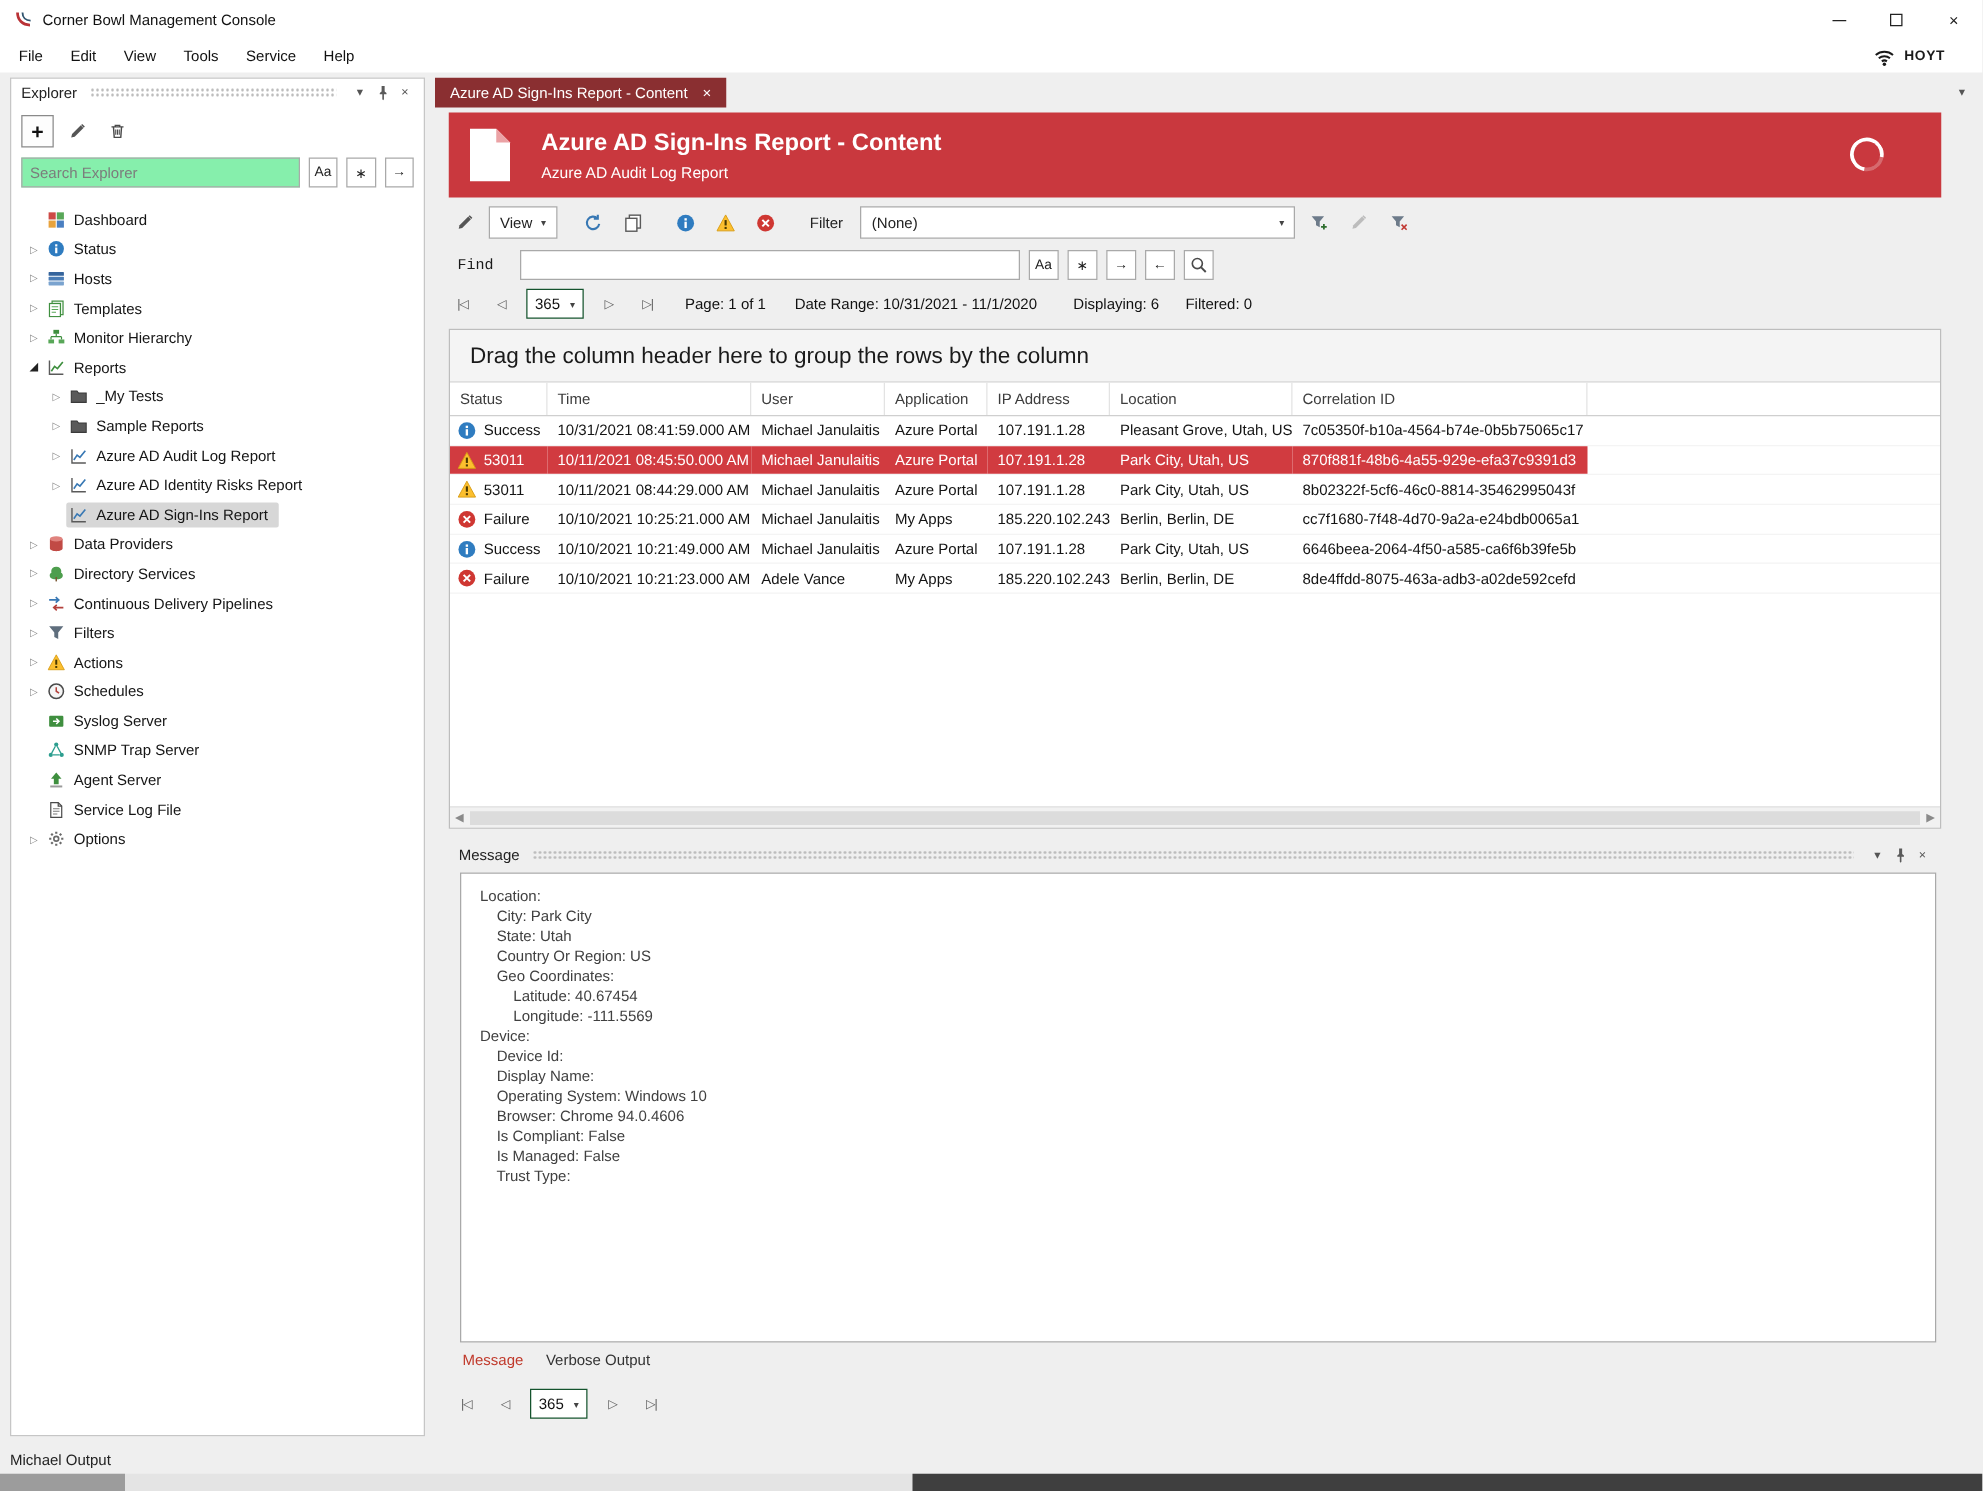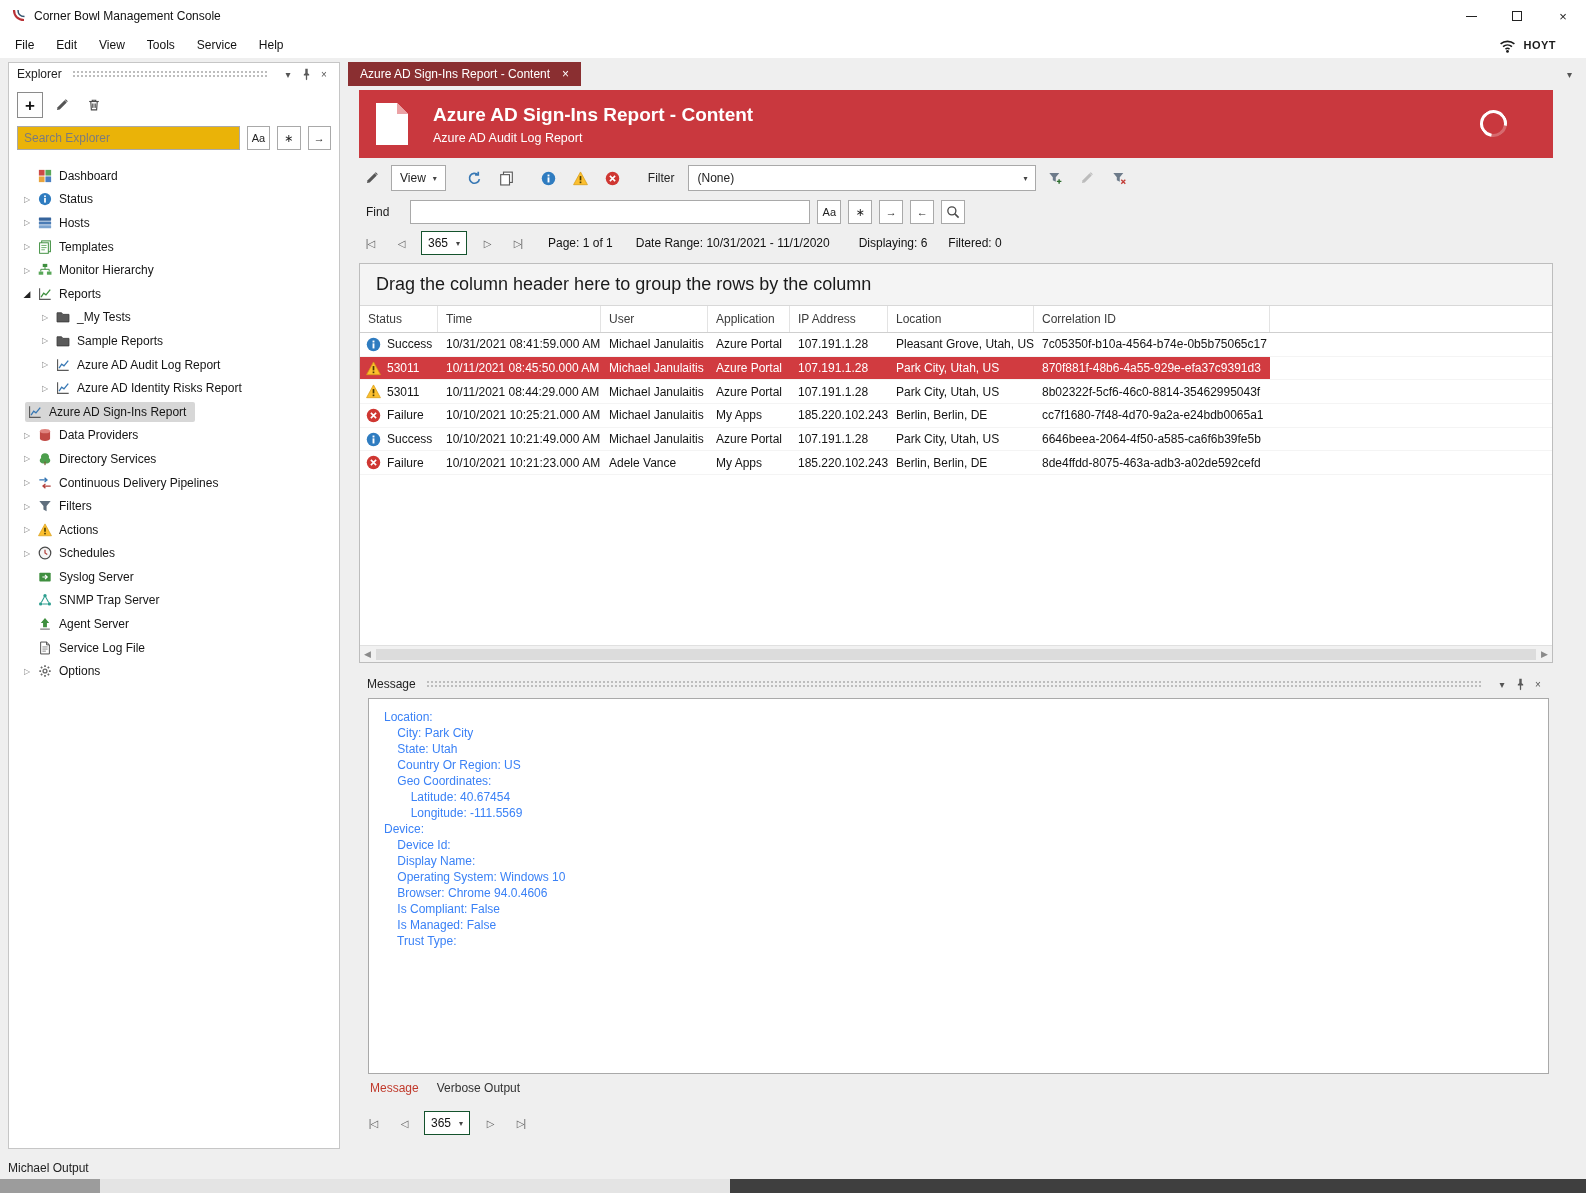--- a/index.html
+++ b/index.html
@@ -32,21 +32,21 @@
   .ph-title{white-space:nowrap;}
   .grip{flex:1;height:8px;margin:0 10px;
         background-image:radial-gradient(circle,#bdbdbd 1px,transparent 1.2px);
         background-size:4px 4px;}
   .ph-btn{width:18px;height:18px;display:flex;align-items:center;justify-content:center;color:#555;font-size:10px;}
   .x-toolbar{display:flex;gap:6px;padding:7px 8px 3px;flex:none;}
   .x-tool{width:26px;height:26px;display:flex;align-items:center;justify-content:center;border:1px solid transparent;}
   .x-tool.boxed{border-color:#8a8a8a;background:#fdfdfd;}
   .plus{font-size:17px;font-weight:bold;color:#111;line-height:1;}
   .x-search{display:flex;gap:7px;padding:5px 8px;align-items:center;flex:none;}
-  .x-input{width:228px;height:24px;border:1px solid #a9a9a9;font:12px "Liberation Sans",sans-serif;padding:0 6px;color:#333;background:#eab308;}
+  .x-input{width:228px;height:24px;border:1px solid #a9a9a9;font:12px "Liberation Sans",sans-serif;padding:0 6px;color:#333;background:#86efac;}
   .x-input::placeholder{color:#7c7c7c;}
   .sm-btn{width:24px;height:24px;border:1px solid #a9a9a9;background:#fff;display:flex;align-items:center;justify-content:center;font-size:11px;color:#222;}
   .tree{flex:1;margin-top:9px;overflow:hidden;}
   .tree-row{height:23.6px;display:flex;align-items:center;white-space:nowrap;}
   .exp{width:16px;flex:none;text-align:center;font-size:8px;color:#8a8a8a;}
   .exp.expanded{color:#222;font-size:9px;}
   .t-body{display:flex;align-items:center;gap:6px;padding:2px 9px 2px 2px;border-radius:2px;}
   .t-body.sel{background:#d7d7d7;}
   .t-icon{width:16px;height:16px;display:flex;align-items:center;justify-content:center;flex:none;}
   .t-label{color:#151515;}
@@ -72,21 +72,21 @@
   .tb{height:26px;min-width:26px;display:flex;align-items:center;justify-content:center;}
   .tb.gap{margin-left:10px;}
   .tb.boxed{border:1px solid #a9a9a9;background:#fff;padding:0 8px;gap:7px;color:#222;}
   .caret{font-size:8px;color:#444;}
   .filter-label{margin:0 8px 0 16px;color:#222;}
   .filter-dd{width:348px;height:26px;border:1px solid #a9a9a9;background:#fff;display:flex;align-items:center;
              justify-content:space-between;padding:0 8px;color:#222;}
 
   
   .find-row{height:30px;display:flex;align-items:center;gap:7px;margin-top:2px;flex:none;}
-  .find-label{margin:0 14px 0 7px;}
+  .find-label{margin:0 14px 0 7px;font-family:Liberation Mono, monospace;}
   .find-input{width:400px;height:24px;border:1px solid #a9a9a9;padding:0 6px;font:12px "Liberation Sans",sans-serif;background:#fff;}
 
   
   .pager{height:32px;display:flex;align-items:center;gap:9px;color:#111;flex:none;}
   .nav-btn{min-width:22px;height:22px;display:flex;align-items:center;justify-content:center;
            color:#5f5f5f;font-size:10px;letter-spacing:-1px;}
   .size-dd{width:46px;height:24px;border:1px solid #14532d;background:#fff;display:flex;align-items:center;
            justify-content:space-between;padding:0 6px;}
   .pg1{margin-left:10px;}.pg2{margin-left:14px;}.pg3{margin-left:20px;}.pg4{margin-left:12px;}
 
@@ -104,21 +104,21 @@
   .gc.status{gap:6px;padding-left:6px;}
   .grid-row.sel > .gc:not(.filler-cell){background:#d13b40;color:#fff;}
   .grid-fill{flex:1;}
   .hscroll{height:17px;border-top:1px solid #e0e0e0;background:#f1f1f1;display:flex;align-items:center;
            padding:0 4px;color:#8a8a8a;font-size:9px;flex:none;}
   .hs-thumb{flex:1;height:11px;margin:0 5px;background:#dcdcdc;}
 
   
   .msg-header{margin-top:10px;padding-left:8px;}
   .msg-body{margin:3px 4px 0 9px;border:1px solid #a9a9a9;background:#fff;height:376px;
-            padding:10px 15px;line-height:16px;white-space:pre;color:#3b82f6;overflow:hidden;}
+            padding:10px 15px;line-height:16px;white-space:pre;color:#404040;overflow:hidden;}
   .msg-tabs{display:flex;align-items:center;height:22px;margin:3px 0 0 2px;}
   .msg-tab{padding:3px 9px;color:#333;}
   .msg-tab.active{color:#c0392b;}
   .bottom-pager{margin:8px 0 0 3px;}
 
   
   .statusbar{height:22px;display:flex;align-items:center;padding-left:8px;color:#222;background:#efefef;}
   .bottom-strip{height:14px;position:relative;background:#e4e4e4;}
   .strip-left{position:absolute;left:0;top:0;width:100px;height:100%;background:#9c9c9c;}
   .strip-right{position:absolute;left:730px;right:0;top:0;height:100%;background:#3f3f3f;}
@@ -333,21 +333,21 @@
           <span class="t-body">
             <span class="t-icon">
               <svg width="14" height="14" viewBox="0 0 16 16">
                 <path d="M1.8 1.5v12.7h12.7" fill="none" stroke="#5a5a5a" stroke-width="1.3"></path>
                 <path d="M3.5 11.5 6.5 7l2.6 2L14 3" fill="none" stroke="#3878b4" stroke-width="1.5"></path>
               </svg>
             </span>
             <span class="t-label">Azure AD Identity Risks Report</span>
           </span>
         </div>
-        <div class="tree-row" style=" text-align: center;">
+        <div class="tree-row" style="padding-left: 28px; text-align: center;">
           <span class="exp"></span>
           <span class="t-body sel">
             <span class="t-icon">
               <svg width="14" height="14" viewBox="0 0 16 16">
                 <path d="M1.8 1.5v12.7h12.7" fill="none" stroke="#5a5a5a" stroke-width="1.3"></path>
                 <path d="M3.5 11.5 6.5 7l2.6 2L14 3" fill="none" stroke="#3878b4" stroke-width="1.5"></path>
               </svg>
             </span>
             <span class="t-label">Azure AD Sign-Ins Report</span>
           </span>

